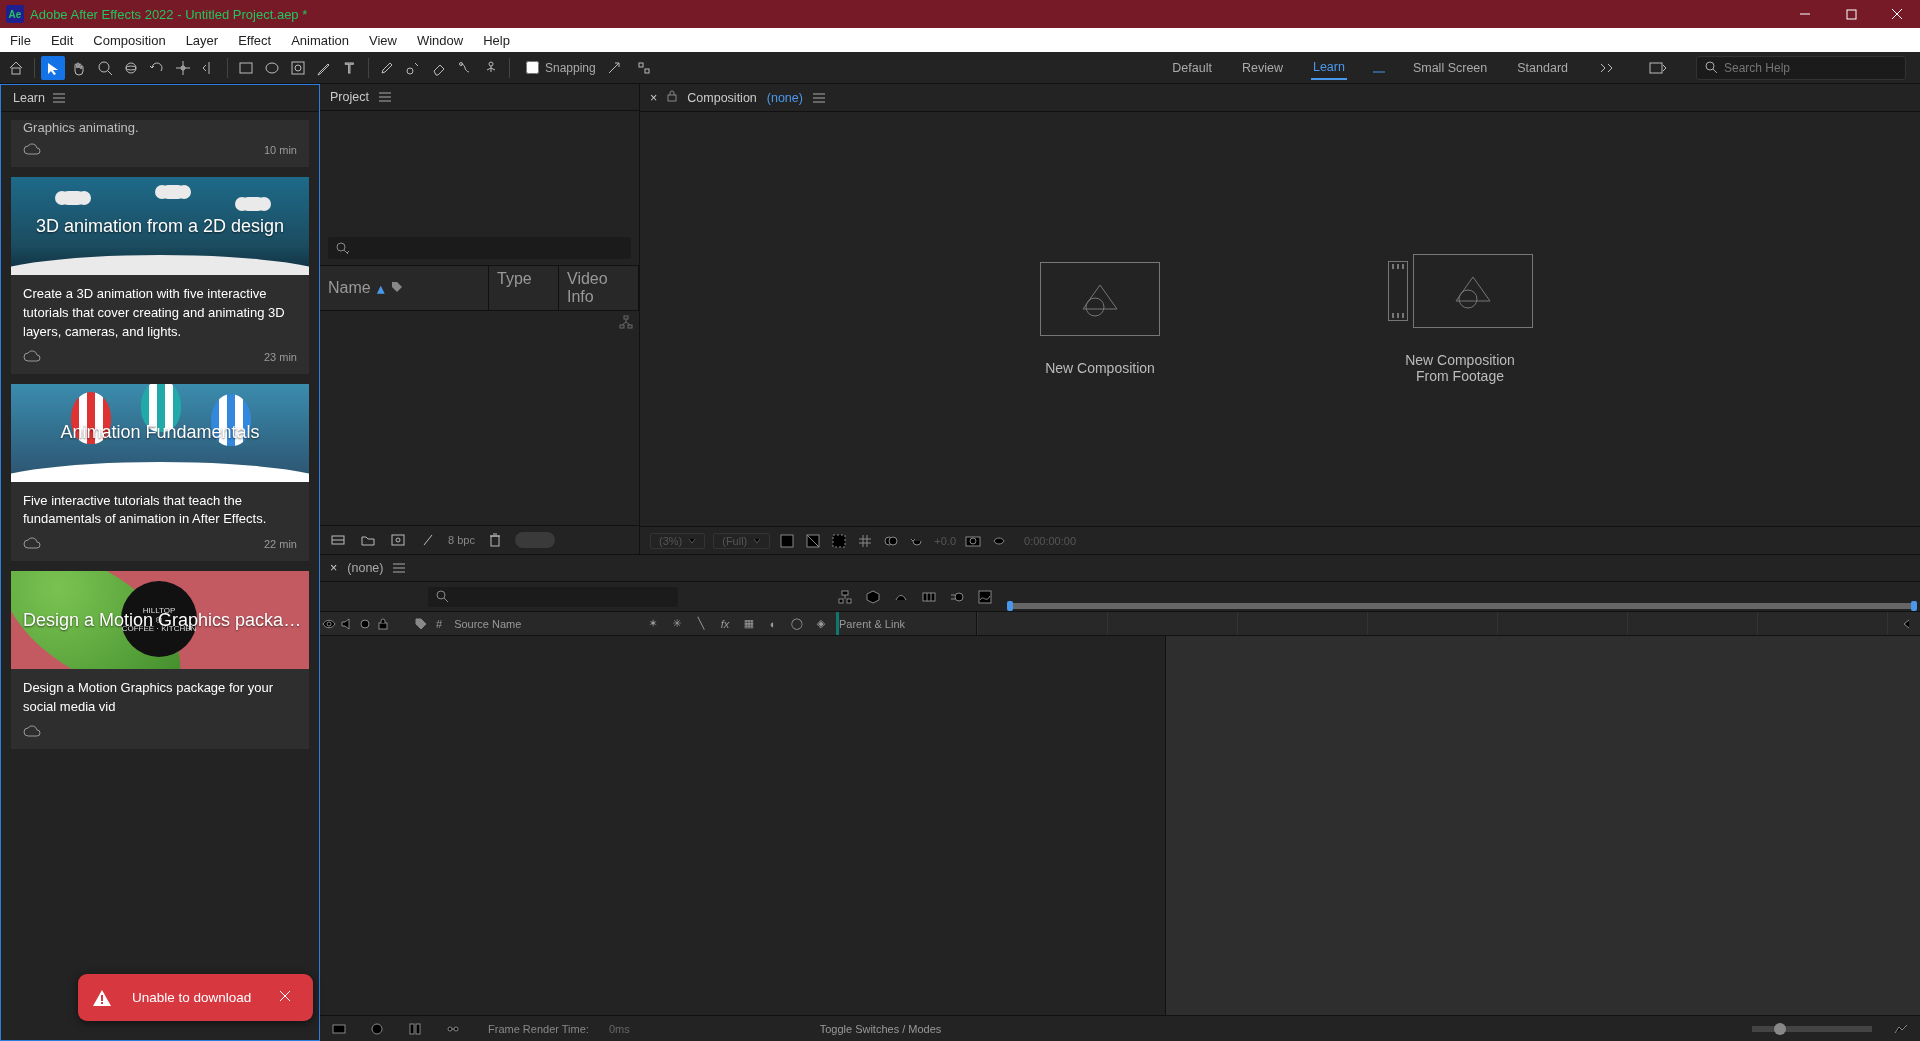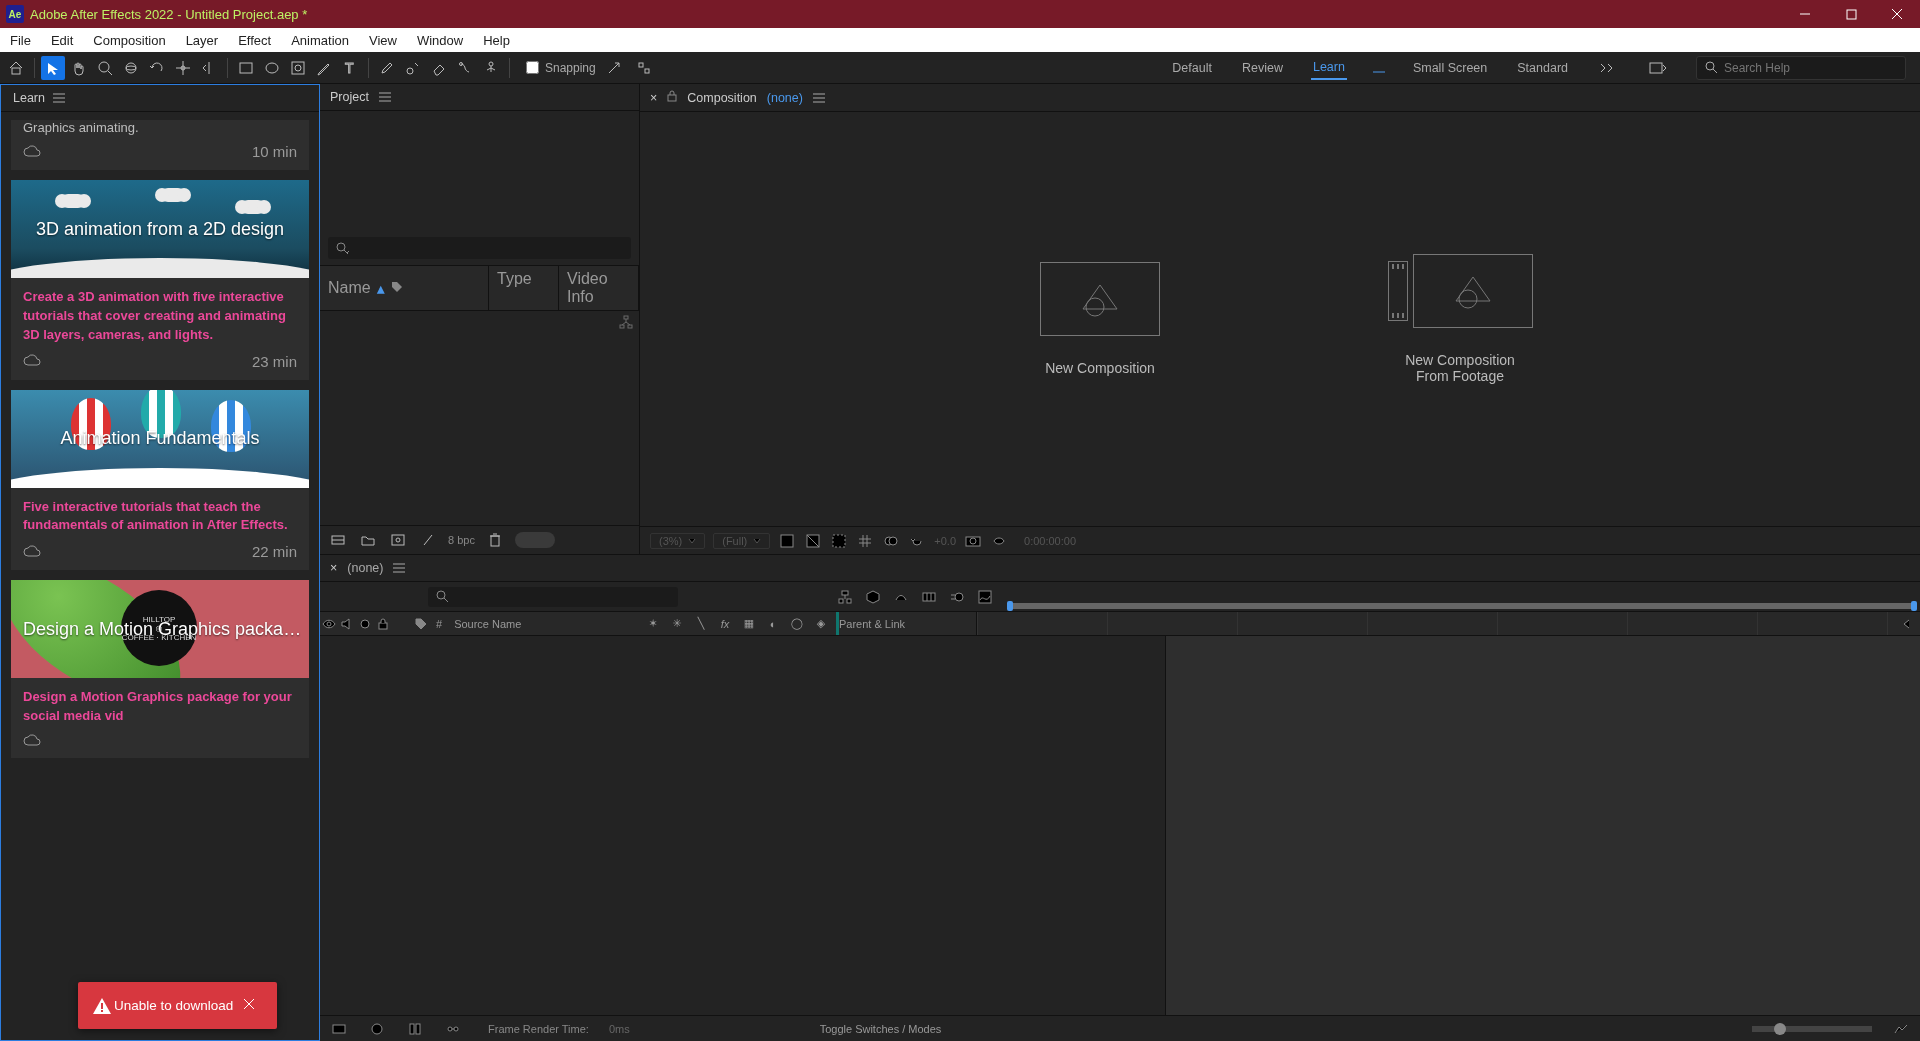--- a/index.html
+++ b/index.html
@@ -1,19 +1,19 @@
 <!DOCTYPE html>
 <html><head>
 <meta charset="utf-8">
 <style>
 * { margin:0; padding:0; box-sizing:border-box; font-family:"Segoe UI",Arial,sans-serif; user-select:none; }
 body { background:#1e1e1e; color:#ccc; width:1920px; height:1041px; overflow:hidden; position:relative; }
 
 
-.titlebar { height:28px; background:#771a28; display:flex; align-items:center; color:#bef264; font-size:13px; }
+.titlebar { height:28px; background:#771a28; display:flex; align-items:center; color:#22c55e; font-size:13px; }
 .titlebar .ae-logo { width:18px; height:18px; background:#1f1f8f; margin:0 6px; display:flex; align-items:center; justify-content:center; font-size:10px; font-weight:bold; border-radius:2px; }
 .titlebar .title { flex:1; }
 .winbtn { width:46px; height:28px; display:flex; align-items:center; justify-content:center; cursor:pointer; }
 .winbtn svg { stroke:#fff; fill:none; }
 
 
 .menubar { height:24px; background:#fff; color:#222; display:flex; align-items:center; font-size:13px; }
 .menubar .mi { padding:0 10px; cursor:pointer; height:100%; display:flex; align-items:center; }
 
 
@@ -49,25 +49,25 @@
 .cloudshape:before,.cloudshape:after{content:"";position:absolute;background:#eaeaea;border-radius:50%;}
 .cloudshape:before{ width:14px;height:14px; left:-6px; top:0;}
 .cloudshape:after{ width:14px;height:14px; right:-6px; top:0;}
 .wave{ position:absolute; left:-10%; right:-10%; bottom:-6px; height:26px; background:#eaeaea; border-radius:50% 50% 0 0 / 100% 100% 0 0; }
 .balloon{ position:absolute; width:40px; height:52px; border-radius:50% 50% 45% 45%; }
 .b-red{ background:repeating-linear-gradient(90deg,#d33 0 8px,#fff 8px 16px); left:60px; top:8px;}
 .b-teal{ background:repeating-linear-gradient(90deg,#2aa 0 8px,#fff 8px 16px); left:130px; top:-4px;}
 .b-blue{ background:repeating-linear-gradient(90deg,#38d 0 8px,#fff 8px 16px); left:200px; top:10px;}
 .leaf{ position:absolute; width:200px; height:120px; background:radial-gradient(circle at 30% 30%, #7ac352, #3f8a2a); border-radius:0 80% 0 80%; left:-20px; top:-10px; transform:rotate(15deg);}
 .badge{ position:absolute; width:76px; height:76px; border-radius:50%; background:#111; left:110px; top:10px; display:flex; align-items:center; justify-content:center; color:#ddd; font-size:8px; text-align:center; }
-.card .desc { font-size:13px; color:#ec4899; padding:10px 12px 4px; line-height:1.45;font-weight:bold; }
-.card .meta { display:flex; align-items:center; justify-content:space-between; padding:4px 12px 10px; color:#9a9a9a; font-size:15px; }
+.card .desc { font-size:13px; color:#ffffff; padding:10px 12px 4px; line-height:1.45; }
+.card .meta { display:flex; align-items:center; justify-content:space-between; padding:4px 12px 10px; color:#9a9a9a; font-size:11px; }
 .cloud-ico { display:inline-flex; }
 
-.toast { position:absolute; left:78px; bottom:12px; background:#d7373f; color:#fff; display:flex; align-items:center; gap:2px; padding:12px 14px; font-size:13.5px; border-radius:2px; box-shadow:0 2px 8px rgba(0,0,0,.5); z-index:50; }
+.toast { position:absolute; left:78px; bottom:20px; background:#d7373f; color:#fff; display:flex; align-items:center; gap:20px; padding:12px 14px; font-size:13.5px; border-radius:9px; box-shadow:0 2px 8px rgba(0,0,0,.5); z-index:50; }
 .toast .warn{ display:inline-flex;}
 .toast .close { cursor:pointer; padding:4px 8px; }
 
 .center-col { display:flex; flex-direction:column; flex:1; }
 .center-top { display:flex; height:470px; }
 
 .project { width:320px; background:#232323; border-right:1px solid #111; display:flex; flex-direction:column; }
 .panel-head { display:flex; align-items:center; gap:10px; padding:6px 10px; font-size:12.5px; border-bottom:1px solid #111; }
 .project .spacer{ flex:0 0 120px; }
 .proj-search { margin:6px 8px; background:#1b1b1b; border-radius:3px; height:22px; display:flex; align-items:center; padding:0 8px; }

